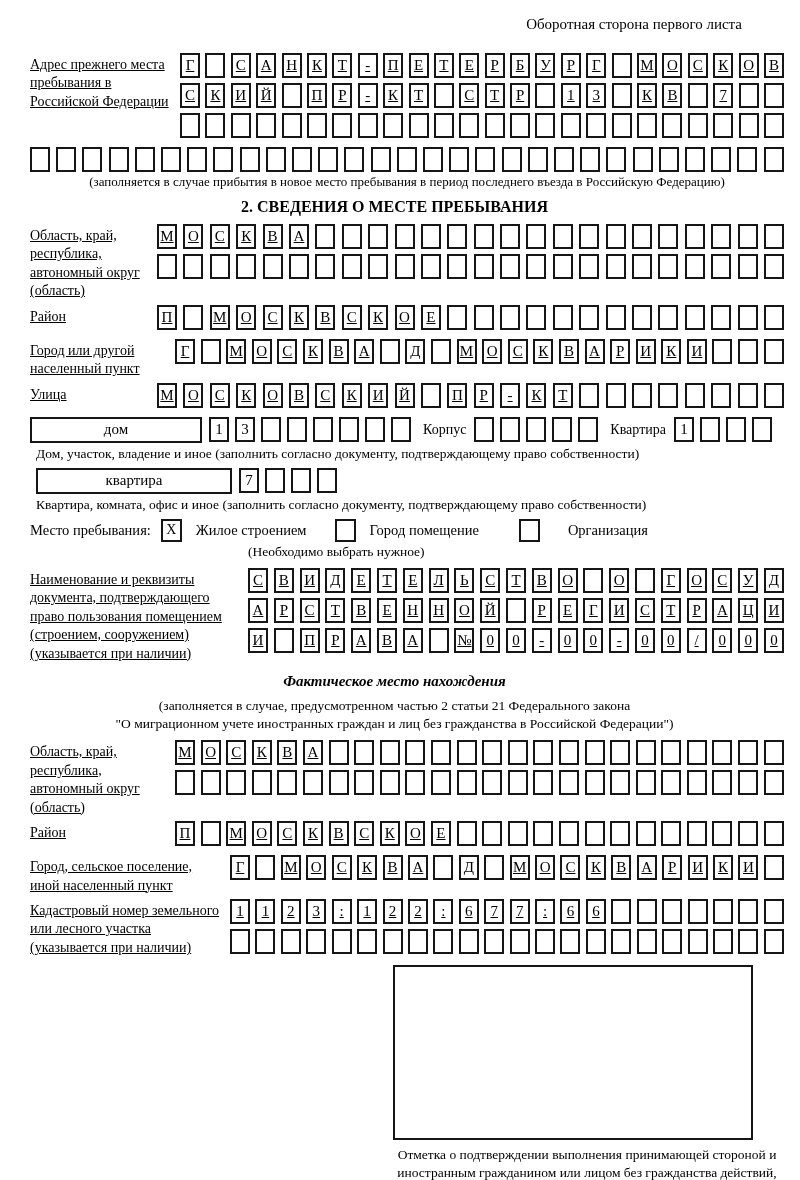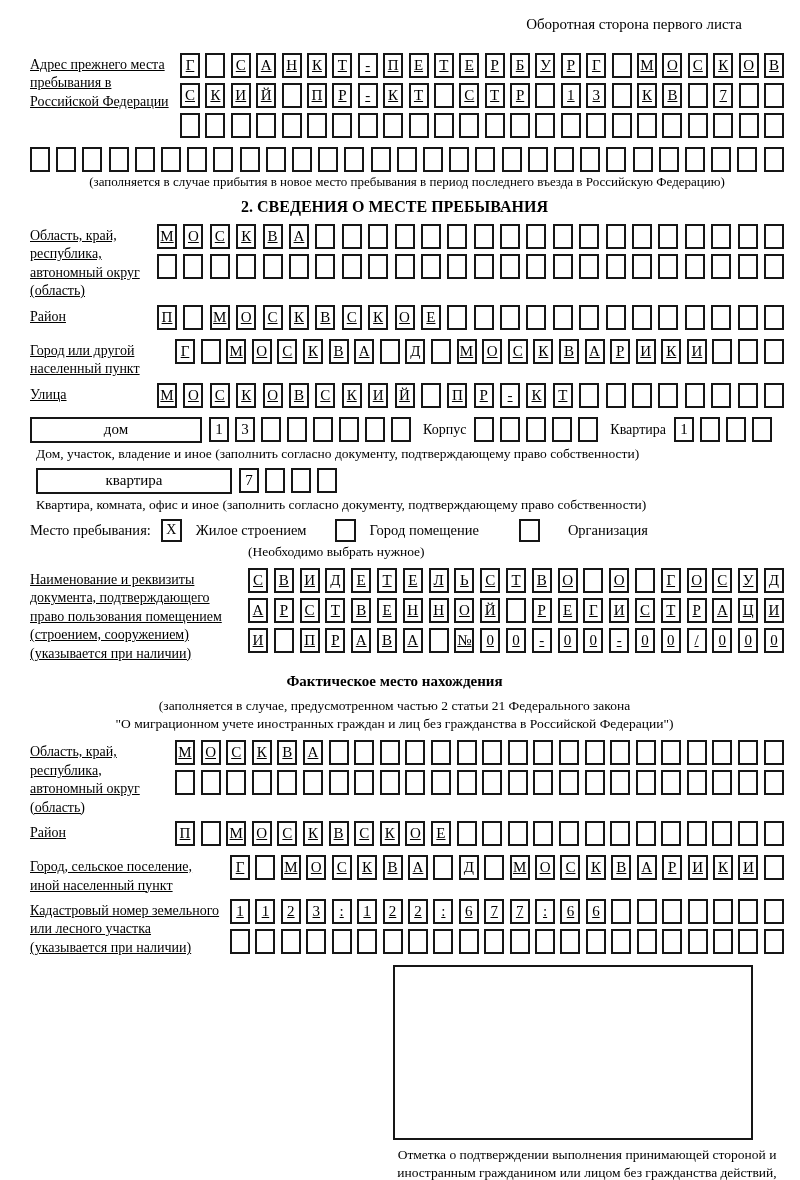--- a/index.html
+++ b/index.html
@@ -12,21 +12,21 @@
   .flabel{font-size:14px;line-height:1.32;padding-top:3px;box-sizing:border-box;padding-right:6px;flex:0 0 auto;}
   .stack{flex:1;min-width:0;}
   .cells{display:flex;justify-content:space-between;margin-bottom:5px;}
   .cell{flex:0 0 20px;width:20px;height:25px;border:2px solid #161616;box-sizing:border-box;
         display:flex;align-items:center;justify-content:center;font-size:15px;background:#fff;}
   .w150{width:150px;} .w127{width:127px;} .w145{width:145px;} .w218{width:218px;} .w200{width:200px;}
 
   .caption{font-size:13px;text-align:center;margin:2px 0 8px 0;}
   .caption-left{font-size:13.5px;text-align:left;margin:1px 0 6px 6px;}
   .sec-title{font-size:16px;font-weight:bold;text-align:center;margin:4px 25px 8px 0;}
-  .sub-title{font-size:15px;font-weight:bold;text-align:center;margin:10px 25px 8px 0;}
+  .sub-title{font-size:15px;font-weight:bold;text-align:center;margin:10px 25px 8px 0;font-style:italic;}
 
   .house-row{display:flex;align-items:center;margin:2px 0 3px 0;width:745px;}
   .widebox{height:26px;border:2px solid #161616;box-sizing:border-box;display:flex;
            align-items:center;justify-content:center;font-size:15px;}
   .dom-box{width:172px;}
   .kv-box{width:196px;margin-left:6px;}
   .house-cells{display:flex;gap:6px;margin-left:7px;}
   .inline-lbl{font-size:14px;padding:0 8px 0 12px;}
 
   .chk-row{display:flex;align-items:center;margin:6px 0 2px 0;font-size:14.5px;}

